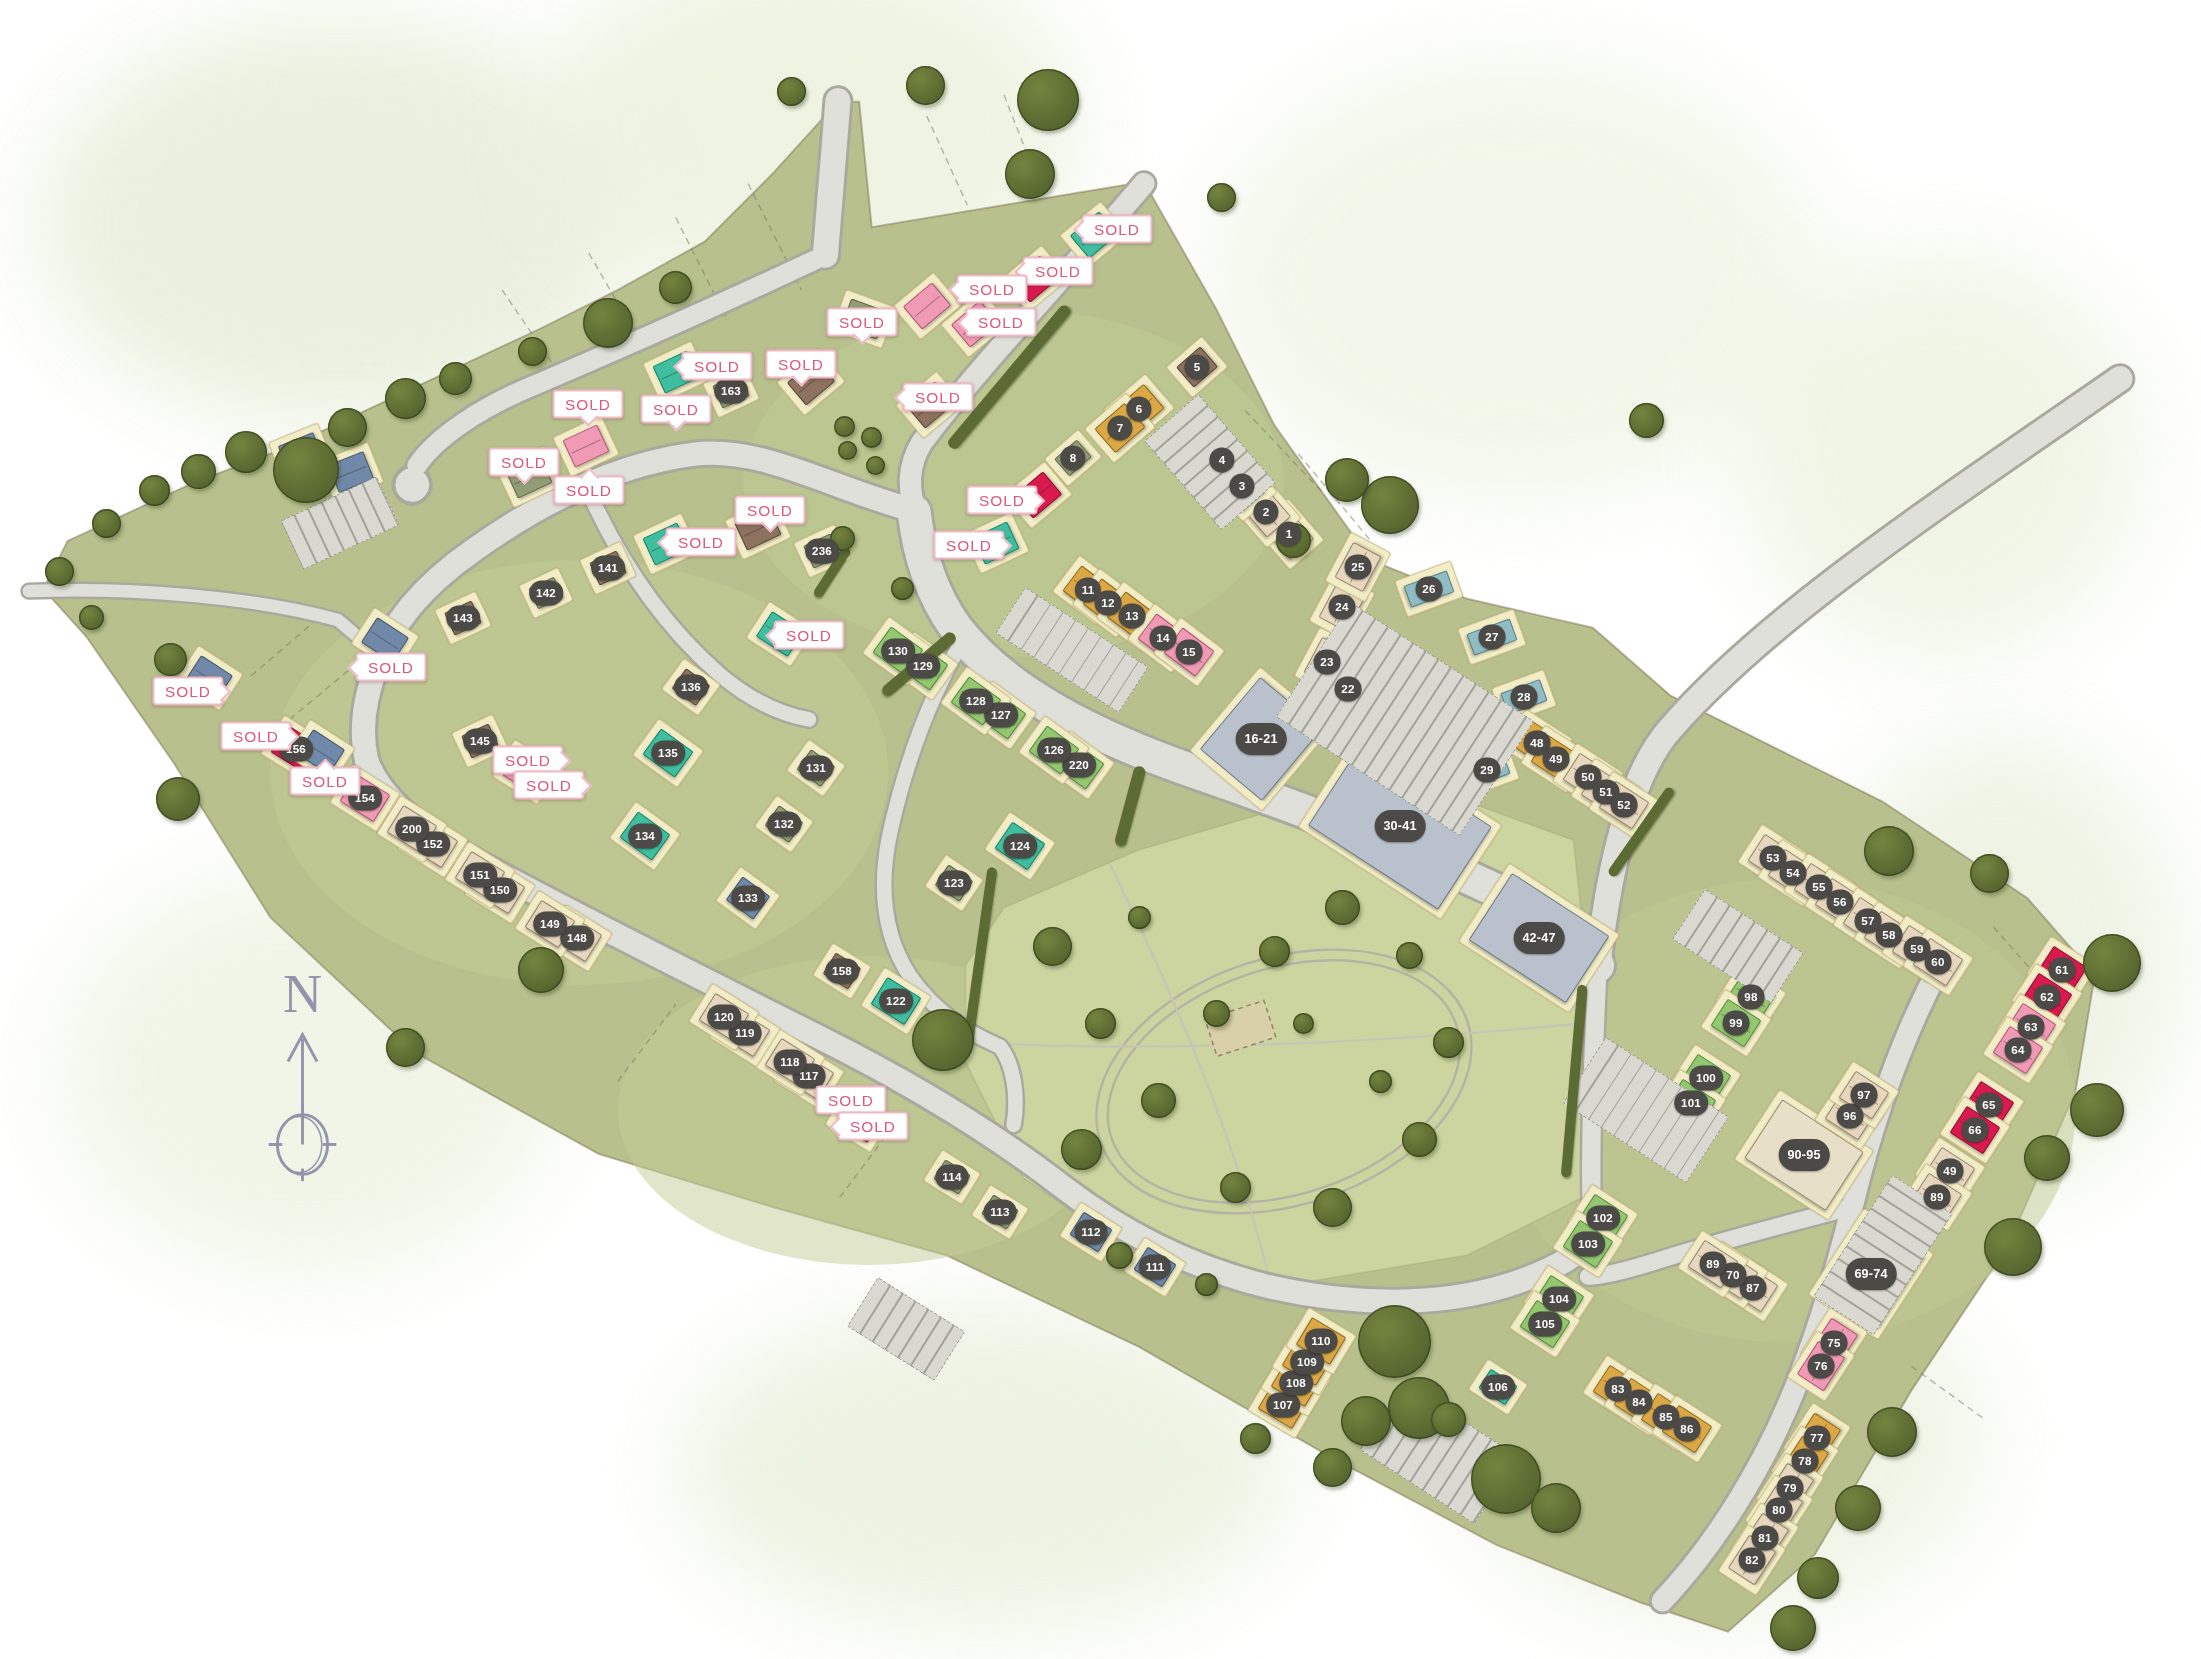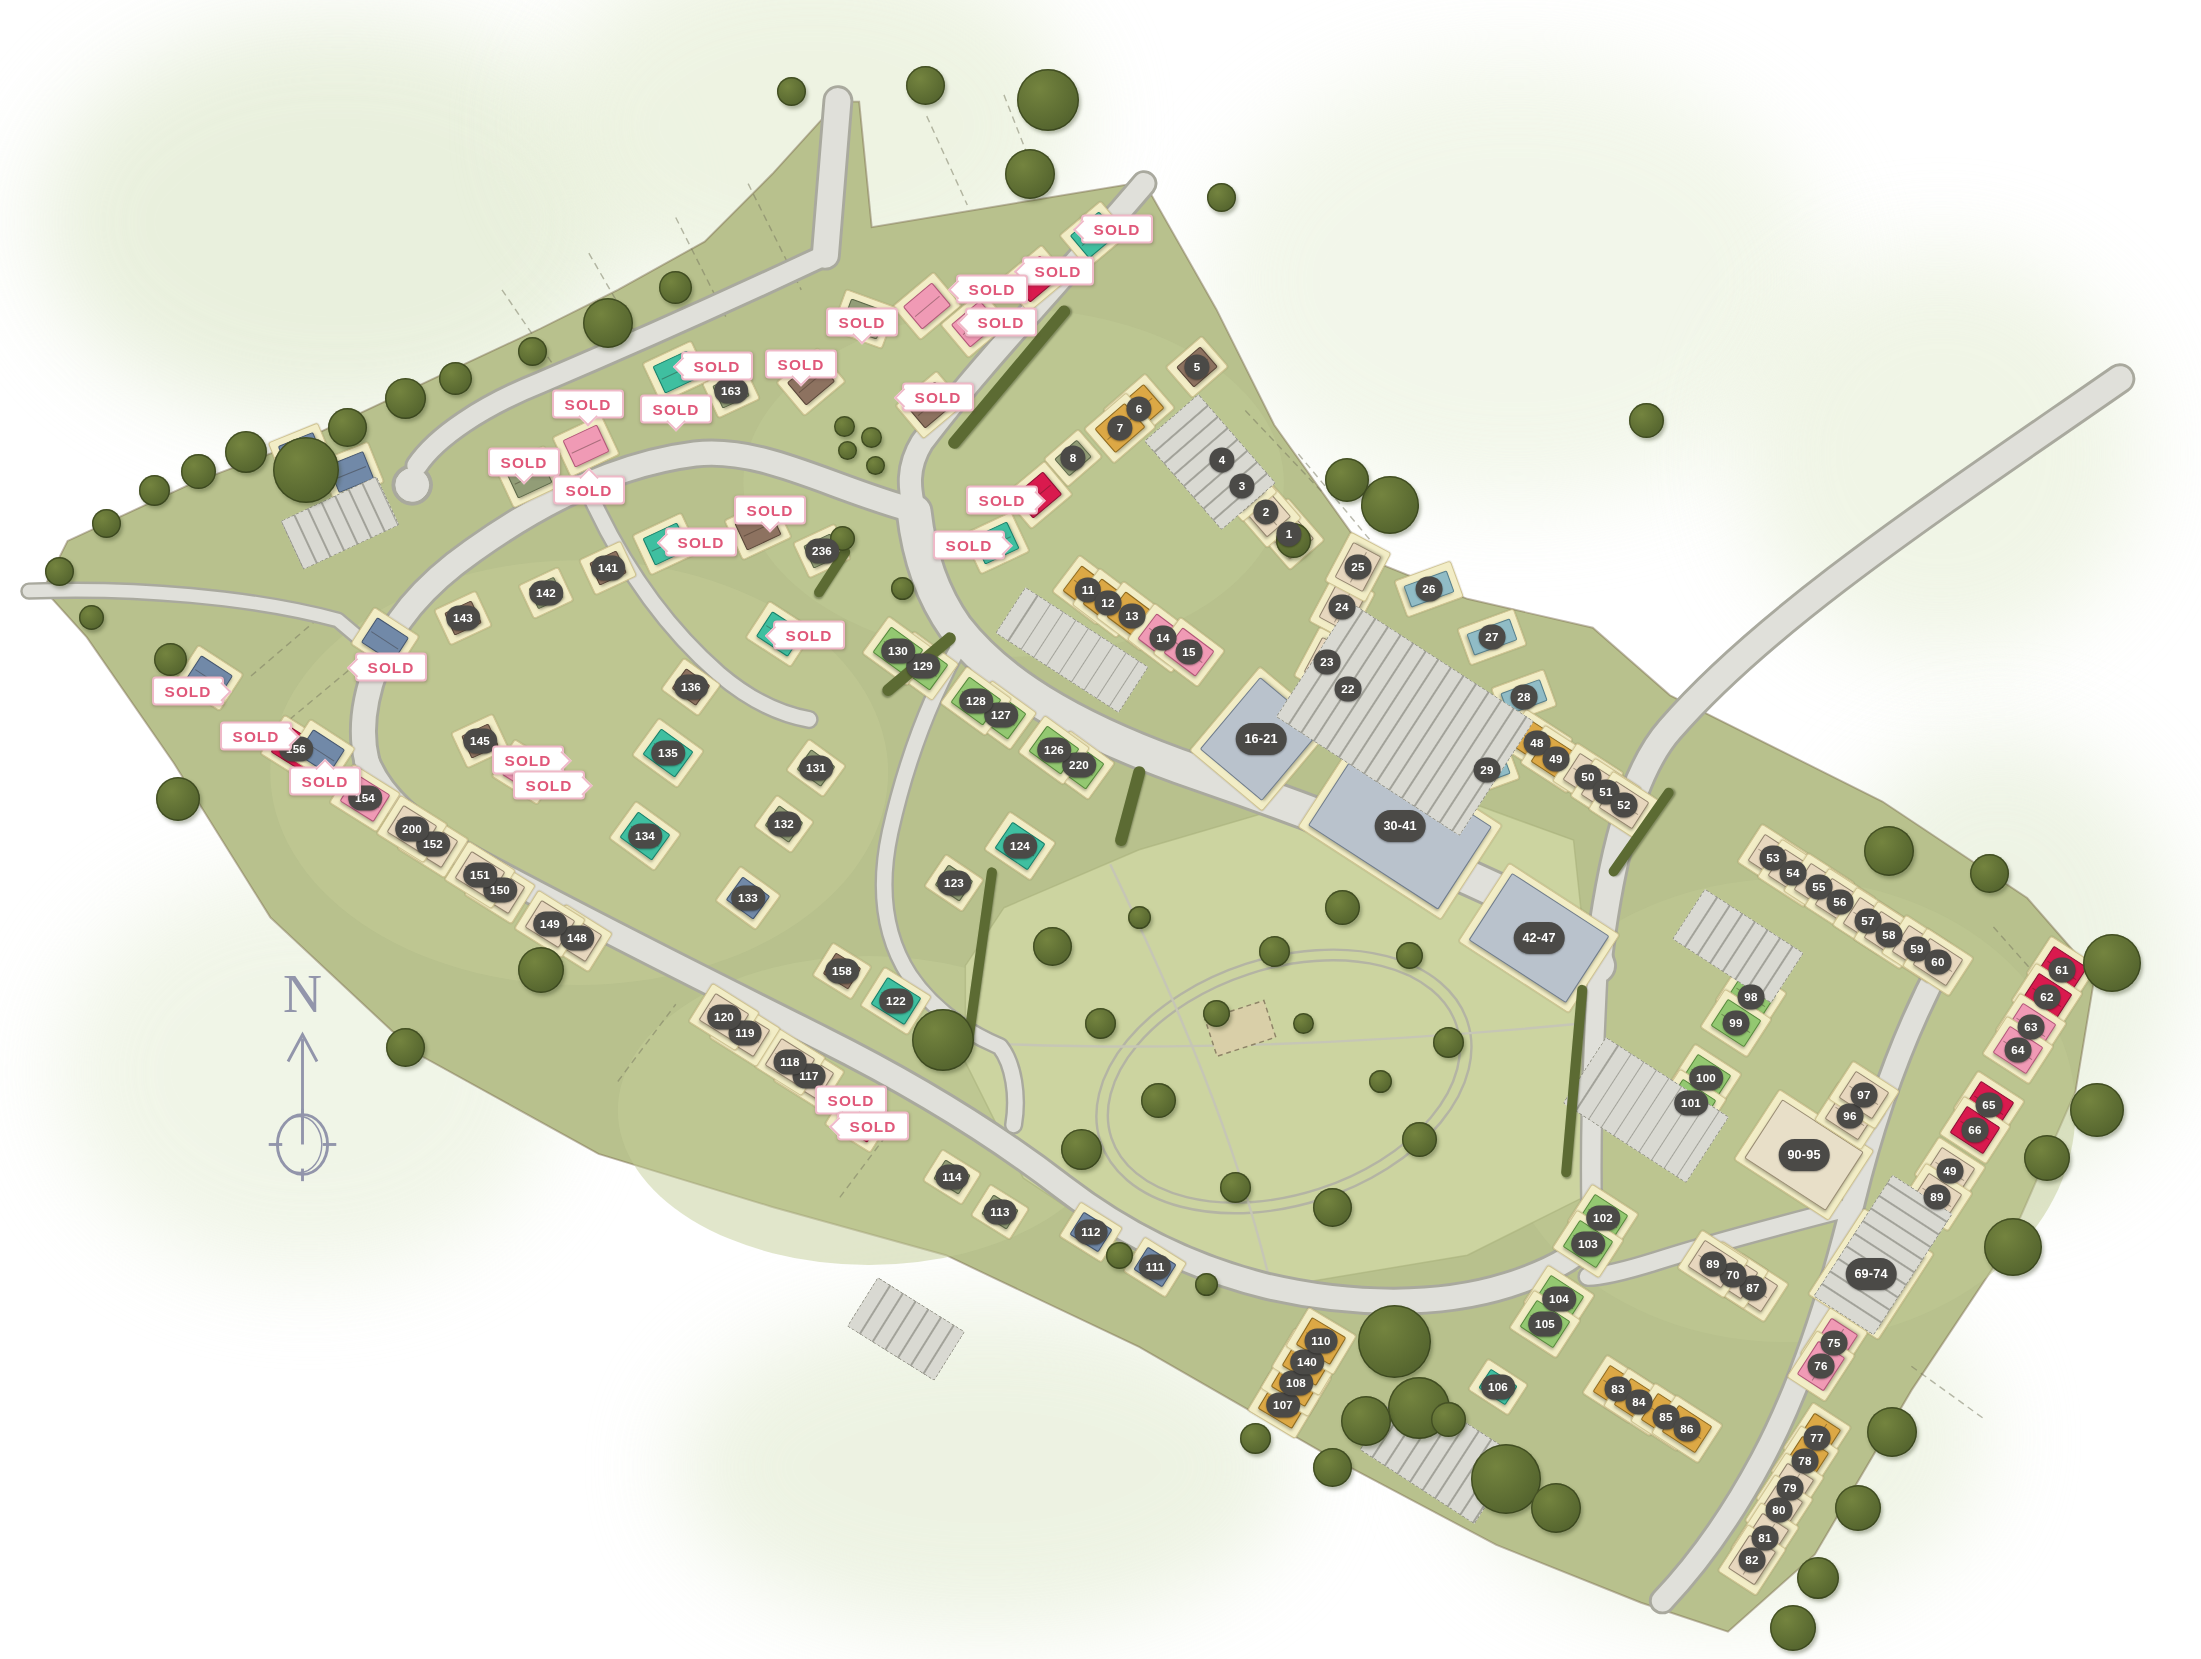--- a/index.html
+++ b/index.html
@@ -21,21 +21,21 @@
       linear-gradient(-45deg, transparent 48.8%, rgba(30,30,30,.25) 48.8% 51.2%, transparent 51.2%);}
   .grid .house{background-image:
       repeating-linear-gradient(0deg, transparent 0 8.7px, rgba(30,60,70,.28) 8.7px 10px),
       repeating-linear-gradient(90deg, transparent 0 8.7px, rgba(30,60,70,.28) 8.7px 10px);}
   .num{position:absolute;transform:translate(-50%,-50%);background:#4b4a47;color:#ffffff;
        font-weight:bold;font-size:11.6px;line-height:1;padding:6.8px 6.8px;border-radius:13.5px;
        min-width:11.6px;text-align:center;letter-spacing:0.2px;box-shadow:0 1px 1.9px rgba(0,0,0,.35);
        white-space:nowrap;z-index:30;}
   .num.range{font-size:12.6px;padding:9.7px 8.7px;border-radius:17.4px;}
   .sold{position:absolute;transform:translate(-50%,-50%);background:#ffffff;color:#e0587a;
-        border:2.4px solid #efb9c8;border-radius:3.9px;font-weight:bold;font-size:15.4px;
+        border:2.4px solid #efb9c8;border-radius:3.9px;font-weight:normal;font-size:15.4px;
         letter-spacing:1px;line-height:1;padding:4.8px 10.6px;z-index:40;
         box-shadow:0 1px 2.9px rgba(80,40,50,.25);}
   .sold::after{content:"";position:absolute;width:11.6px;height:11.6px;background:#ffffff;}
   .sold.t-l::after{left:-6.8px;top:50%;transform:translate(0,-50%) rotate(45deg);
         border-left:2.4px solid #efb9c8;border-bottom:2.4px solid #efb9c8;}
   .sold.t-r::after{right:-6.8px;top:50%;transform:translate(0,-50%) rotate(45deg);
         border-right:2.4px solid #efb9c8;border-top:2.4px solid #efb9c8;}
   .sold.t-d::after{bottom:-6.8px;left:50%;transform:translate(-50%,0) rotate(45deg);
         border-right:2.4px solid #efb9c8;border-bottom:2.4px solid #efb9c8;}
   .sold.t-u::after{top:-6.8px;left:50%;transform:translate(-50%,0) rotate(45deg);
@@ -600,21 +600,21 @@
       <div class="plot" style="left: 1296px; top: 1383px;">
         <div class="rot" style="width: 54px; height: 44px; transform: translate(-50%, -50%) rotate(31deg);">
           <div class="house" style="background: rgb(220, 168, 69); border: 1.4px solid rgb(143, 106, 30);"></div>
         </div>
         <div class="num">108</div>
       </div>
       <div class="plot" style="left: 1307px; top: 1362px;">
         <div class="rot" style="width: 54px; height: 44px; transform: translate(-50%, -50%) rotate(31deg);">
           <div class="house" style="background: rgb(220, 168, 69); border: 1.4px solid rgb(143, 106, 30);"></div>
         </div>
-        <div class="num">140</div>
+        <div class="num">109</div>
       </div>
       <div class="plot" style="left: 1321px; top: 1341px;">
         <div class="rot" style="width: 54px; height: 44px; transform: translate(-50%, -50%) rotate(31deg);">
           <div class="house" style="background: rgb(220, 168, 69); border: 1.4px solid rgb(143, 106, 30);"></div>
         </div>
         <div class="num">110</div>
       </div>
       <div class="plot" style="left: 1155px; top: 1267px;">
         <div class="rot" style="width: 48px; height: 39px; transform: translate(-50%, -50%) rotate(32deg);">
           <div class="house" style="background: rgb(113, 137, 168); border: 1.4px solid rgb(66, 84, 111);"></div>

